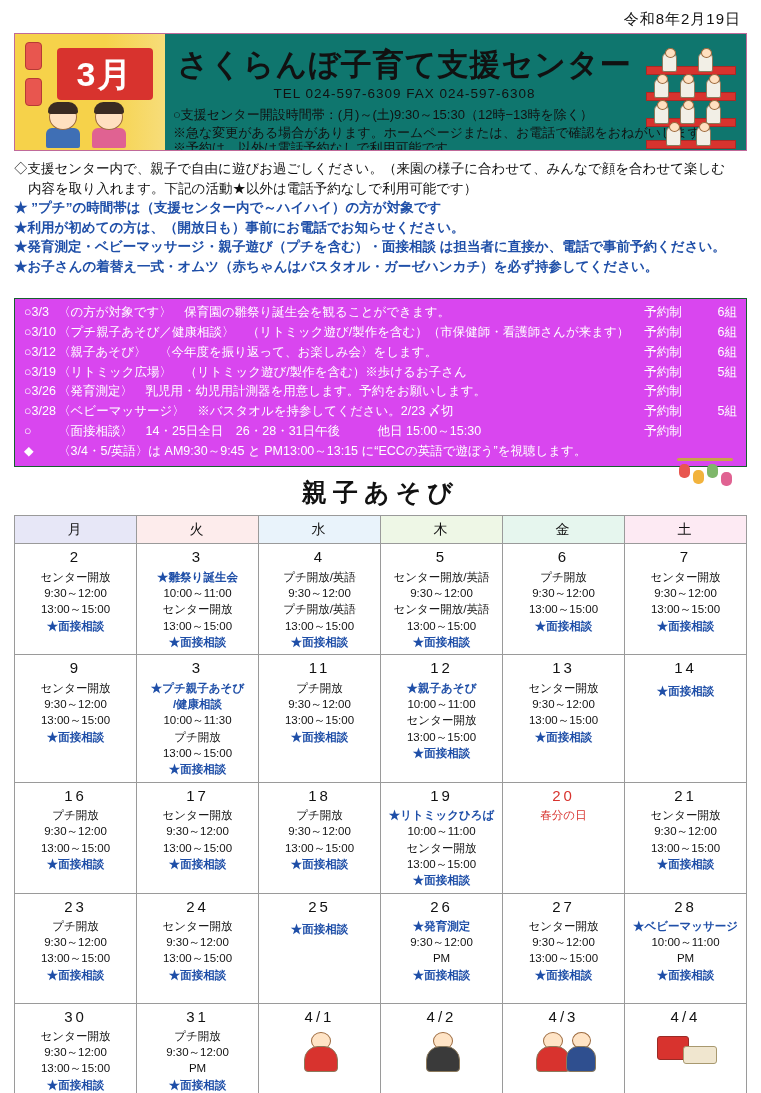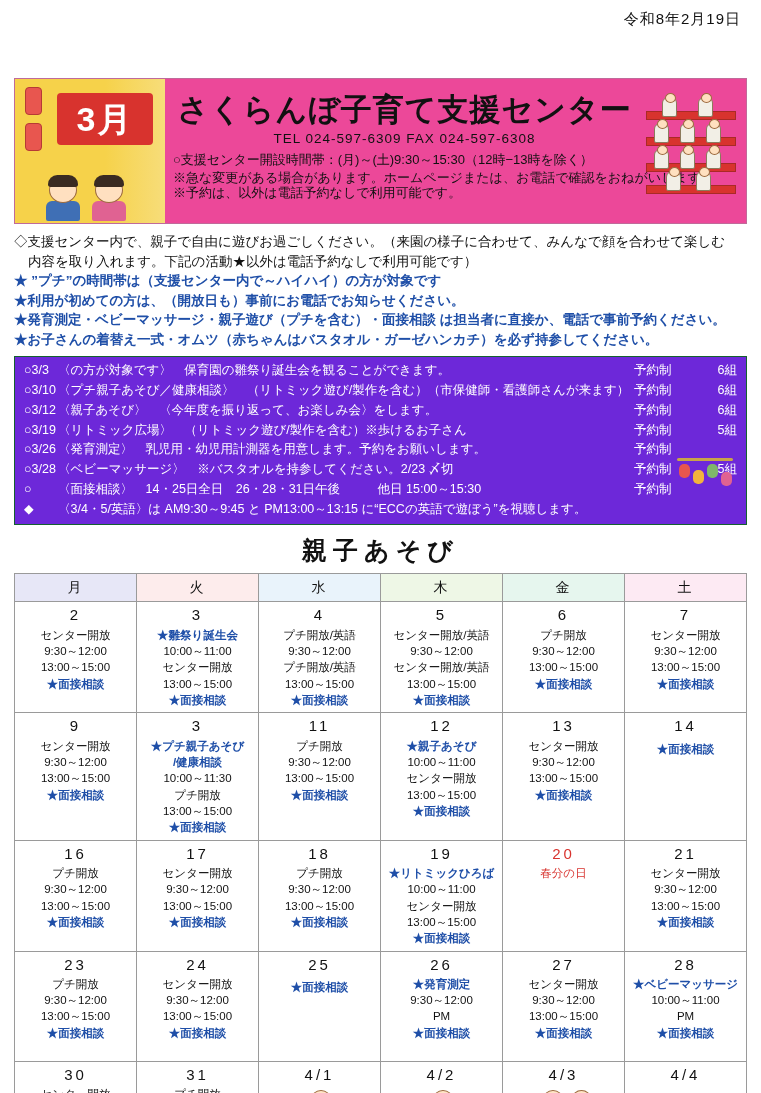--- a/index.html
+++ b/index.html
@@ -28,25 +28,24 @@
     text-align: right;
     font-size: 15px;
     padding: 10px 6px 4px 0;
     letter-spacing: 1px;
   }
 
   
   .banner {
     position: relative;
     border: 1px solid #c06a9a;
-    background: #ec4899;
-    height: 146px;
+    background: #0f766e;
+    height: 118px;
     box-sizing: border-box;
     overflow: hidden;
-    margin-top: 45px;
   }
   .banner-left {
     position: absolute;
     left: 0; top: 0;
     width: 150px; height: 100%;
     background: linear-gradient(90deg,#f6d24a 0%, #f6d24a 60%, #f7dd7a 100%);
   }
   .banner-left .lantern {
     position: absolute;
     width: 15px; height: 26px;
@@ -166,31 +165,31 @@
     margin-top: 8px;
     font-size: 13.5px;
     line-height: 1.45;
   }
   .notes .ln { white-space: nowrap; }
   .notes .blue { color: #1f4fa8; font-weight: bold; }
   .notes .indent { padding-left: 14px; }
 
   
   .green {
-    margin-top: 7px;
-    background: #6d28d9;
+    margin-top: 22px;
+    background: #d946ef;
     color: #ffffff;
     border: 1px solid #15602f;
     font-size: 12.5px;
     padding: 4px 8px 5px 8px;
     line-height: 1.42;
   }
   .green table { width: 100%; border-collapse: collapse; }
   .green td { color: #fff; vertical-align: top; white-space: nowrap; }
-  .green td.c2 { text-align: left; padding-right: 8px; width: 58px; }
+  .green td.c2 { text-align: center; padding-right: 8px; width: 58px; }
   .green td.c3 { text-align: right; width: 36px; }
 
   
   .cal-title {
     text-align: center;
     font-size: 25px;
     font-weight: bold;
     letter-spacing: 6px;
     margin: 9px 0 6px 0;
     font-family: "DejaVu Sans", sans-serif;

